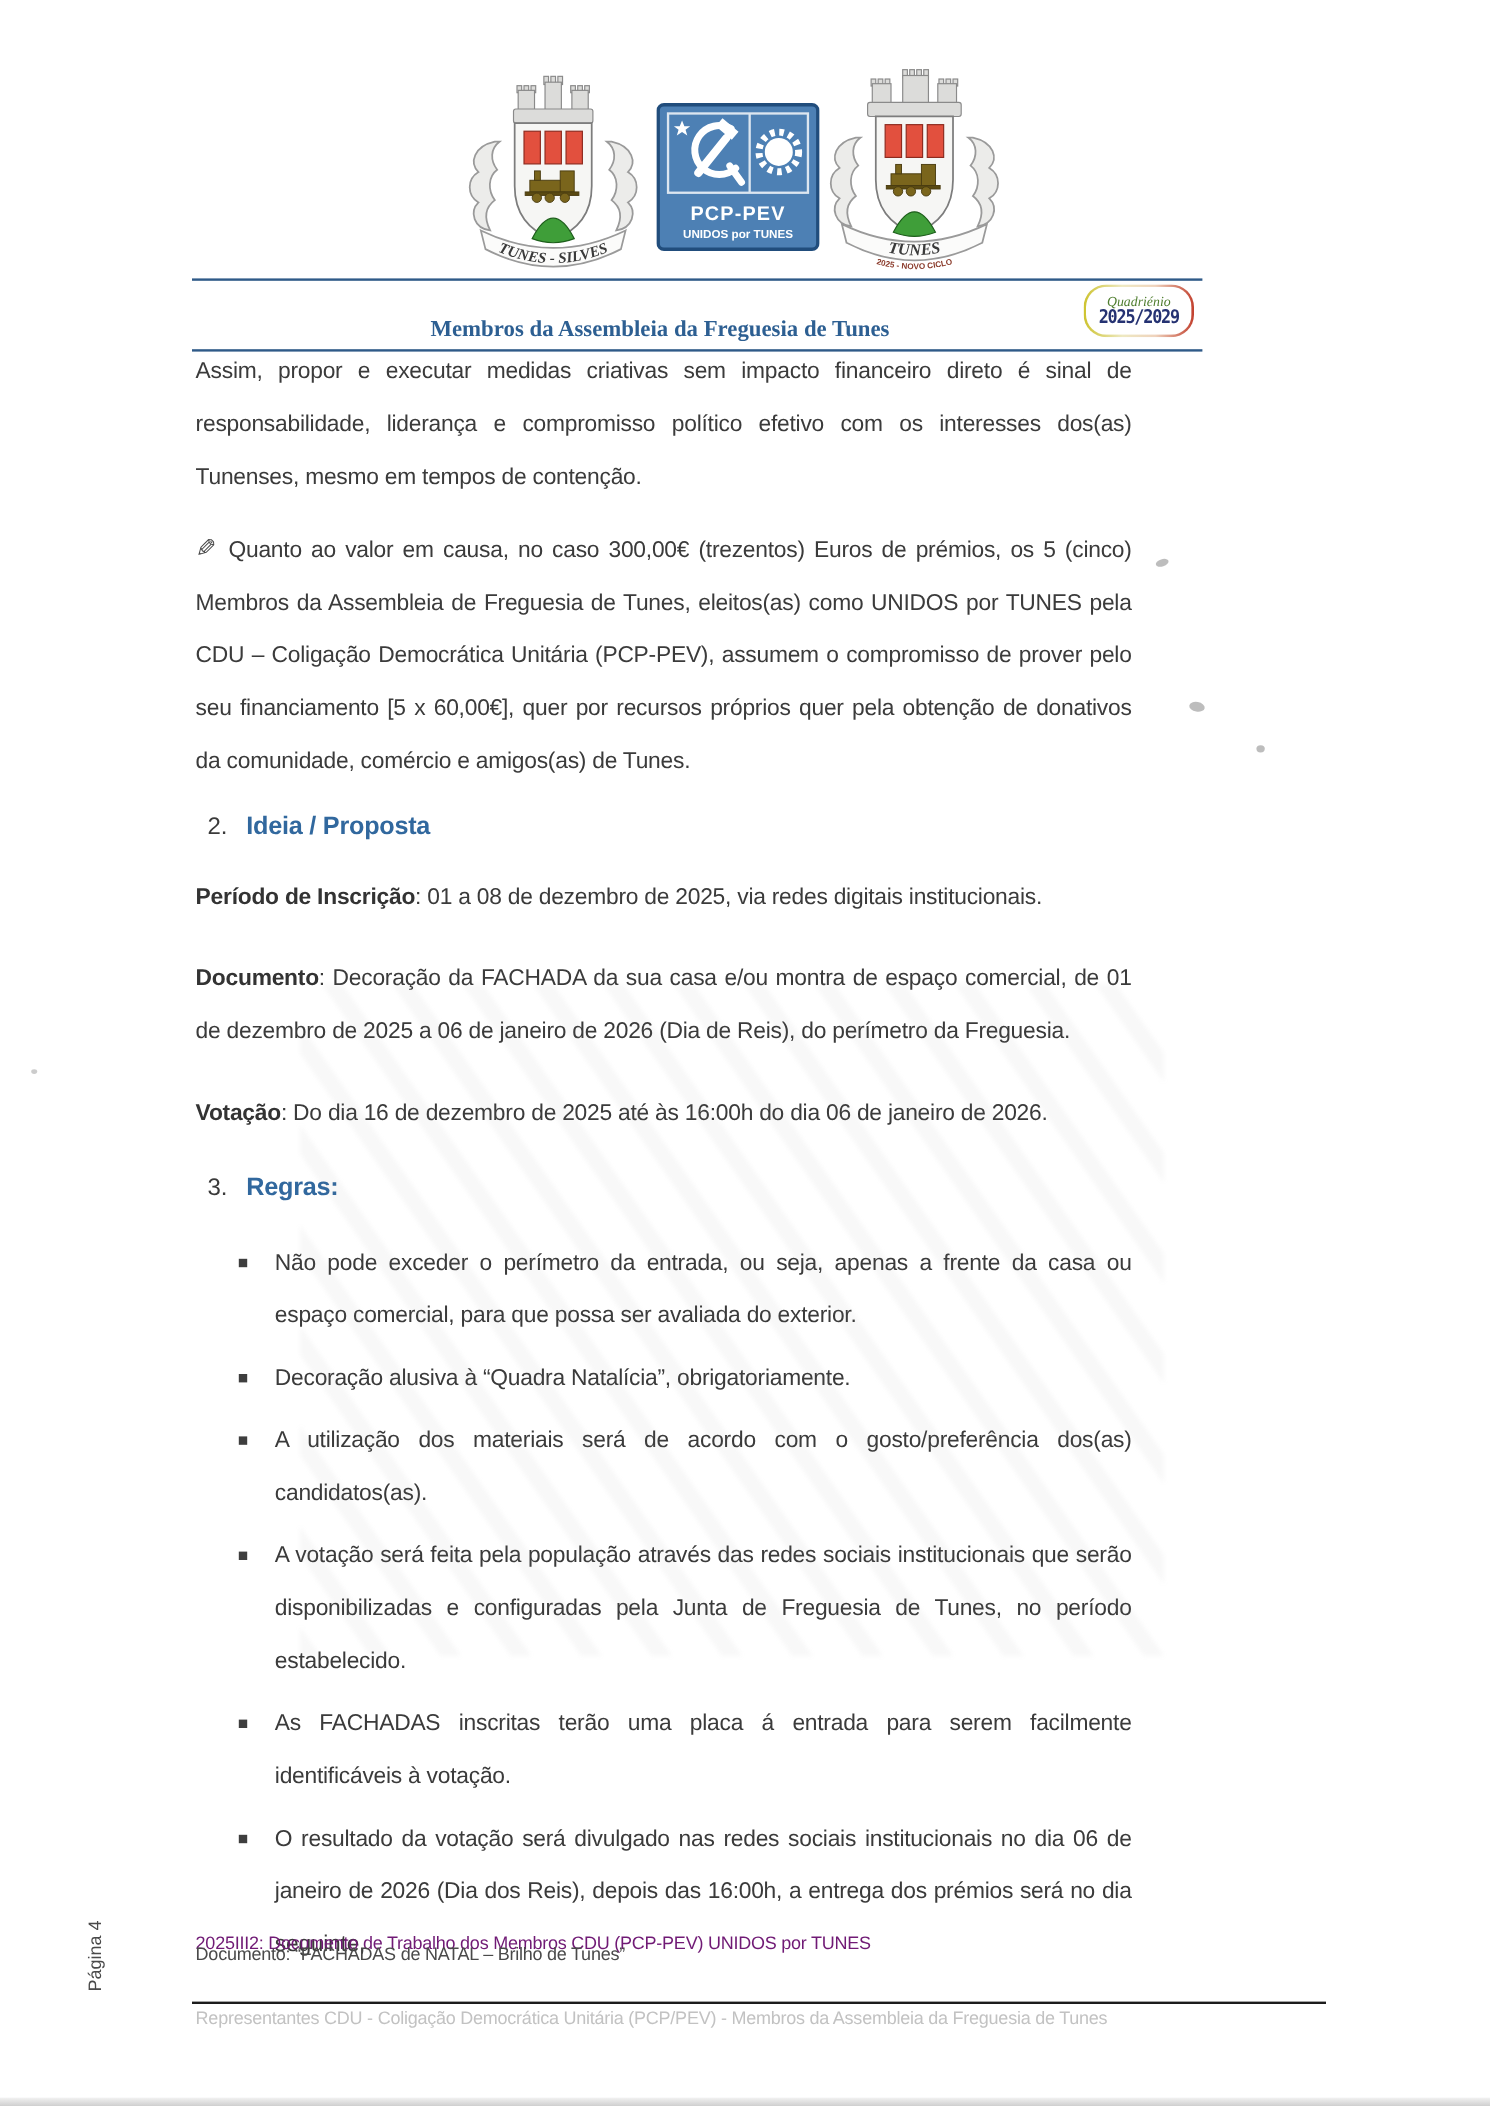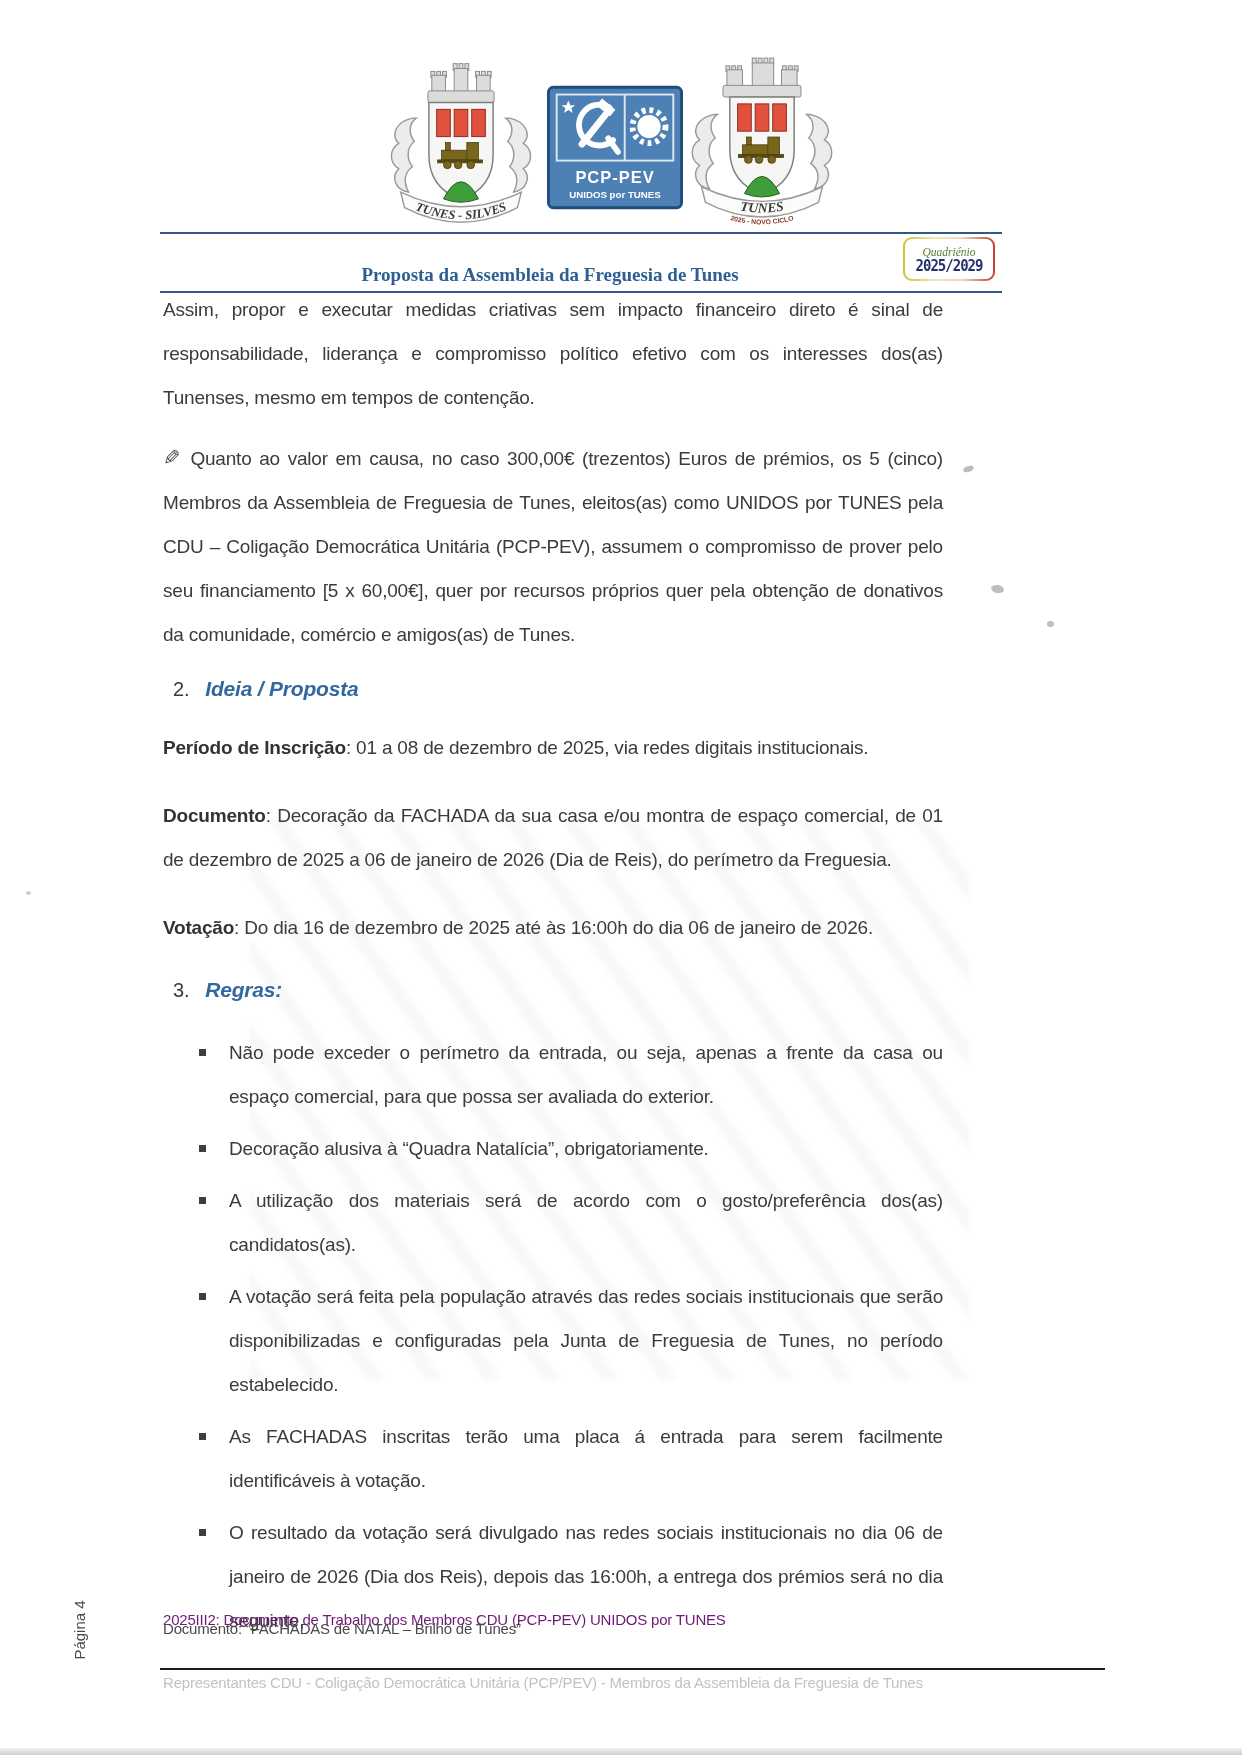--- a/index.html
+++ b/index.html
@@ -11,40 +11,40 @@
   
   .rule{position:absolute;left:160px;width:842px;height:2px;background:#2f5a88;}
   .rule-top{top:232px;}
   .rule-bottom{top:291px;}
   .hline{position:absolute;left:160px;width:780px;text-align:center;
          font-family:"Liberation Serif", serif;color:#2d5f92;}
   .hline1{top:238px;font-size:19px;}
   .hline2{top:264px;font-size:19px;font-weight:bold;}
   .badge{
     position:absolute;left:903px;top:237px;width:88px;height:40px;
-    border:2px solid transparent;border-radius:9px;
+    border:2px solid transparent;border-radius:19px;
     background:linear-gradient(#fff,#fff) padding-box,
                linear-gradient(90deg,#cdc32e,#eee9c2 35%,#efd3bd 65%,#c2402e) border-box;
     display:flex;flex-direction:column;align-items:center;justify-content:center;line-height:1.05;
   }
   .badge-label{font-family:"Liberation Serif", serif;font-style:italic;font-size:11.5px;color:#4e7d2e;}
   .badge-value{font-family:"DejaVu Sans Mono", monospace;font-weight:bold;font-size:14px;
                letter-spacing:-1px;color:#253272;transform:scaleY(1.12);}
   
   .crest-left{position:absolute;left:383px;top:50px;width:156px;height:180px;}
   .pcp-logo{position:absolute;left:547px;top:84px;width:136px;height:127px;}
   .crest-right{position:absolute;left:684px;top:40px;width:156px;height:196px;}
   
   .body-text{position:absolute;left:163px;top:288px;width:780px;
              font-size:19px;line-height:44px;letter-spacing:-0.2px;}
   .para{margin:0 0 16px;text-align:justify;}
   .pen{display:inline-block;transform:scaleX(-1);color:#4a4a4a;font-size:21px;margin-right:10px;}
   .heading{margin:6px 0 20px;line-height:32px;}
   .h-num{font-size:20px;color:#3a3a3a;padding-left:10px;margin-right:16px;}
-  .h-title{font-size:21px;font-weight:bold;color:#31689e;font-style:italic;}
+  .h-title{font-size:21px;font-weight:bold;color:#31689e;}
   .field{margin:0 0 24px;text-align:justify;}
   .field b{color:#333;}
   .rules{list-style:none;margin:24px 0 0;padding:0;}
   .rules li{position:relative;padding-left:66px;margin:0 0 8px;text-align:justify;}
   .rules li .sq{position:absolute;left:36px;top:18px;width:7px;height:7px;background:#3e3e3e;}
   
   .footer-rule{position:absolute;left:160px;top:1668px;width:945px;height:2px;background:#1c1c1c;}
   .fline{position:absolute;left:163px;font-size:15px;letter-spacing:-0.2px;white-space:nowrap;}
   .fline1{top:1674px;color:#c2c2c2;}
   .fline2{top:1611px;color:#701a75;}
@@ -172,21 +172,21 @@
     <text font-size="14" font-family="Liberation Serif, serif" font-style="italic" font-weight="bold" fill="#3a3a3a">
       <textPath href="#ribR" startOffset="50%" text-anchor="middle">TUNES</textPath>
     </text>
     <path id="bandR" d="M40,180 Q80,193 120,180" fill="none"></path>
     <text font-size="7" font-weight="bold" fill="#8a3a2a">
       <textPath href="#bandR" startOffset="50%" text-anchor="middle">2025 - NOVO CICLO</textPath>
     </text>
   </svg>
 
   <div class="rule rule-top"></div>
-  <div class="hline hline2">Proposta da Assembleia da Freguesia de Tunes</div>
+  <div class="hline hline2">Membros da Assembleia da Freguesia de Tunes</div>
   <div class="rule rule-bottom"></div>
   <div class="badge">
     <span class="badge-label">Quadriénio</span>
     <span class="badge-value">2025/2029</span>
   </div>
 
   <div class="body-text">
     <p class="para">Assim, propor e executar medidas criativas sem impacto financeiro direto é sinal de responsabilidade, liderança e compromisso político efetivo com os interesses dos(as) Tunenses, mesmo em tempos de contenção.</p>
 
     <p class="para"><span class="pen">✎</span><span>Quanto ao valor em causa, no caso 300,00€ (trezentos) Euros de prémios, os 5 (cinco) Membros da Assembleia de Freguesia de Tunes, eleitos(as) como UNIDOS por TUNES pela CDU – Coligação Democrática Unitária (PCP-PEV), assumem o compromisso de prover pelo seu financiamento [5 x 60,00€], quer por recursos próprios quer pela obtenção de donativos da comunidade, comércio e amigos(as) de Tunes.</span></p>

